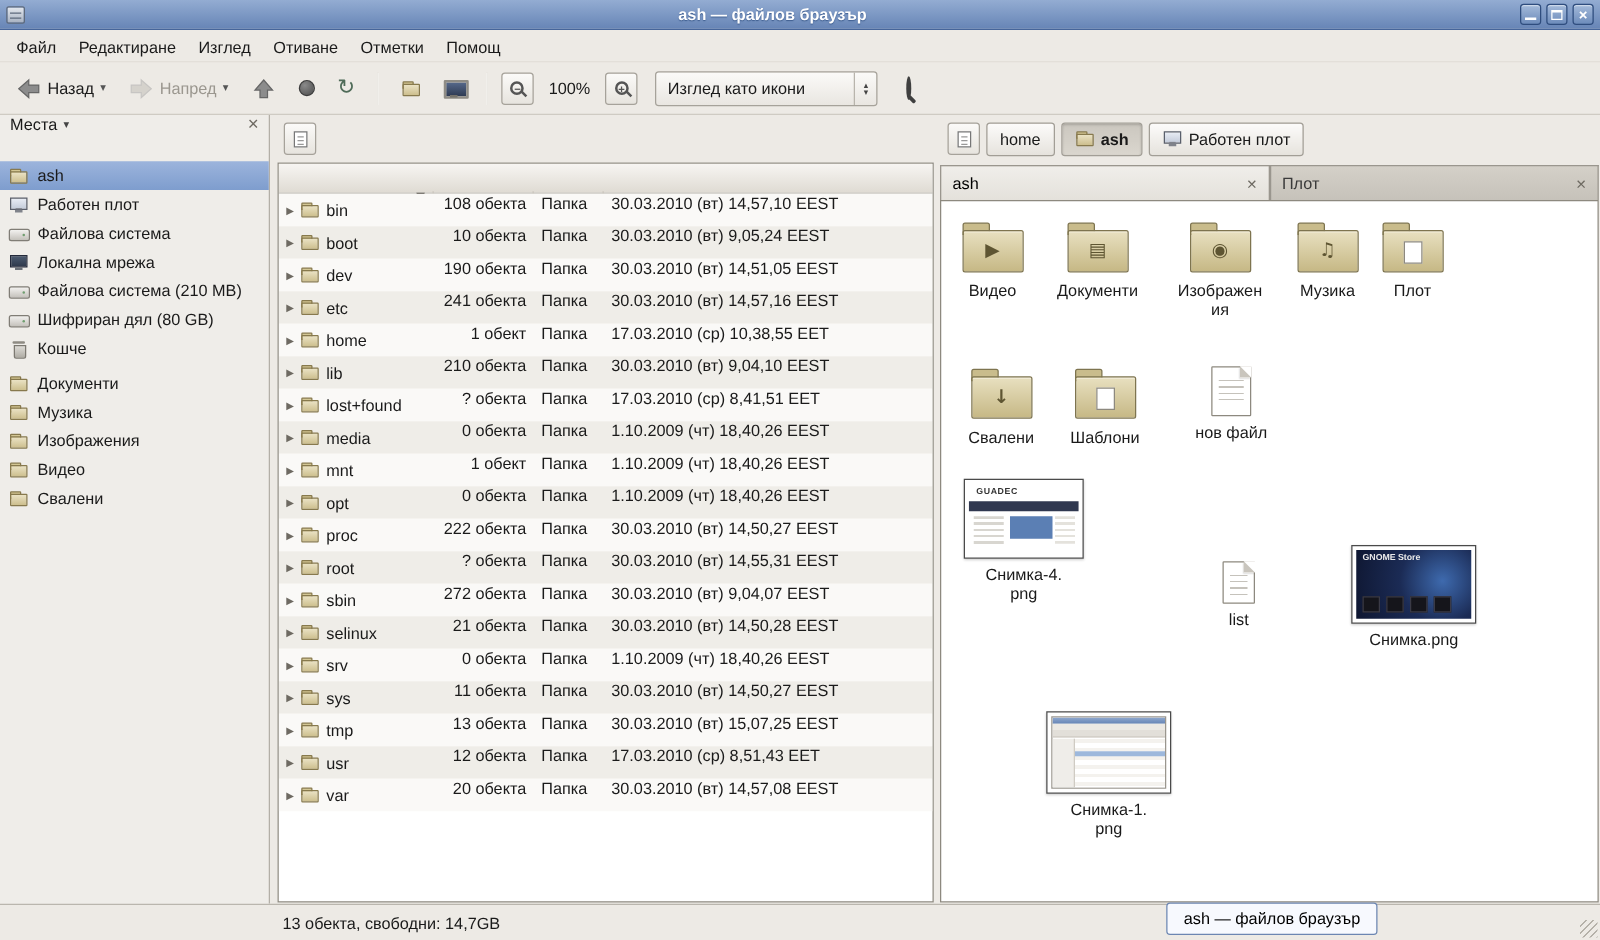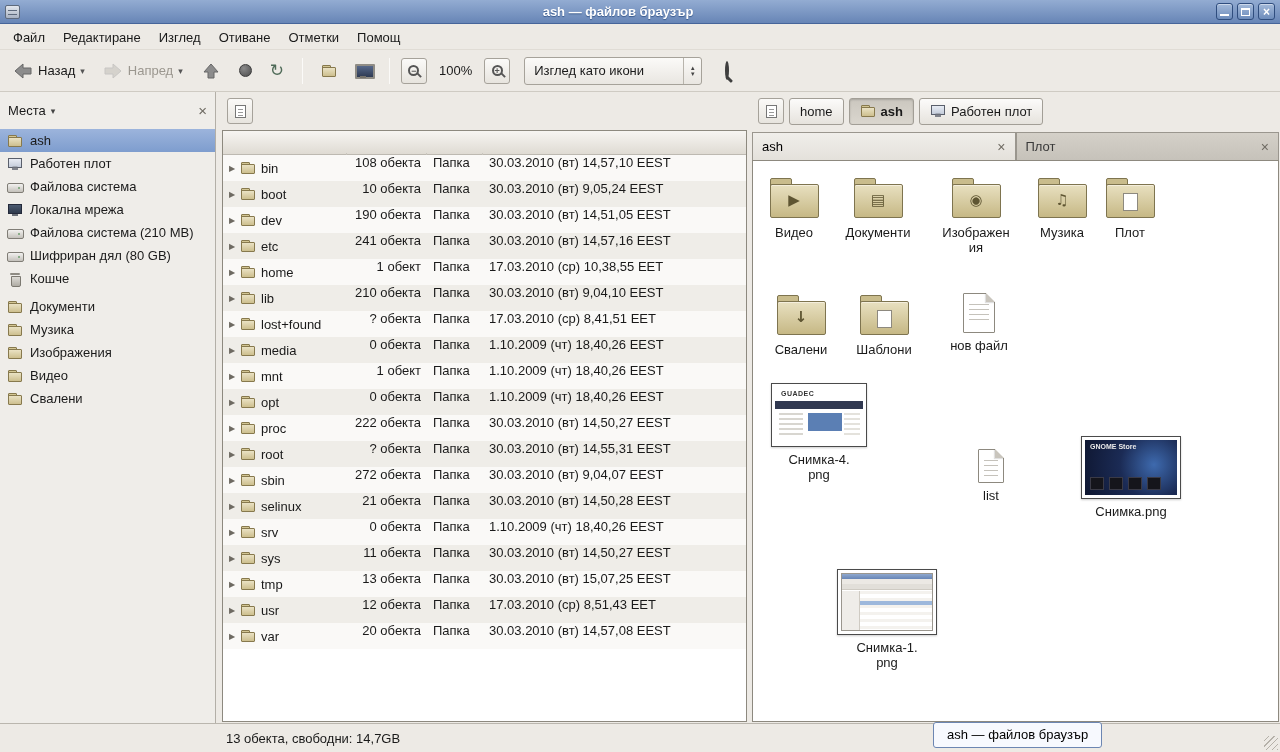--- a/index.html
+++ b/index.html
@@ -88,21 +88,21 @@
     background:#8E8B83;border-radius:1px;}
   .ic-trash::after{content:"";position:absolute;left:4px;top:5px;width:8px;height:9px;
     background:linear-gradient(#DDDBD6,#AFACA4);border:1px solid #7C7971;border-radius:0 0 2px 2px;}
   .ic-computer::before{content:"";position:absolute;left:0;top:1px;width:16px;height:11px;
     background:linear-gradient(#56688A,#2E3A52);border:2px solid #8F8C85;border-radius:1px;}
   .ic-computer::after{content:"";position:absolute;left:5px;top:13px;width:6px;height:2px;background:#75726B;}
 
   
   .sidebar{position:absolute;left:0;top:92px;width:216px;bottom:29px;background:#EFEDE9;
     border-right:1px solid #B3AFA7;}
-  .side-header{height:37px;display:flex;align-items:center;padding:0 8px;}
+  .side-header{height:37px;display:flex;align-items:flex-start;padding:0 8px;}
   .side-title{display:flex;align-items:center;gap:5px;cursor:pointer;}
   .caret-down{font-family:"DejaVu Sans",sans-serif;font-size:9px;color:#444;}
   .caret-down::before{content:"▾";}
   .side-close{margin-left:auto;color:#6E6A62;font-size:15px;cursor:pointer;line-height:1;}
   .side-close::before{content:"×";}
   .side-item{height:23px;display:flex;align-items:center;padding-left:7px;cursor:pointer;}
   .side-item .ic{margin-right:7px;}
   .side-item.selected{background:linear-gradient(#9CB4DC,#7E9DCE);}
   .side-item.gap{margin-top:5px;}
 
@@ -661,21 +661,21 @@
             <span class="emblem em-down"></span>
           </div>
         <div class="glabel">Свалени</div>
       </div>
       <div class="gitem" style="left:91px;top:132px">
         <div class="bfolder">
             <span class="emblem em-paper"></span>
           </div>
         <div class="glabel">Шаблони</div>
       </div>
-      <div class="gitem" style="left:186px;top:132px">
+      <div class="gitem" style="left:192px;top:132px">
         <div class="paper"></div>
         <div class="glabel">нов файл</div>
       </div>
 
       <div class="gitem" style="left:16px;top:222px;width:100px">
         <div class="thumb">
           <div class="thumb-inner t2">
             <div class="t2-title">GUADEC</div>
             <div class="t2-nav"></div>
             <div class="t2-col"></div>

